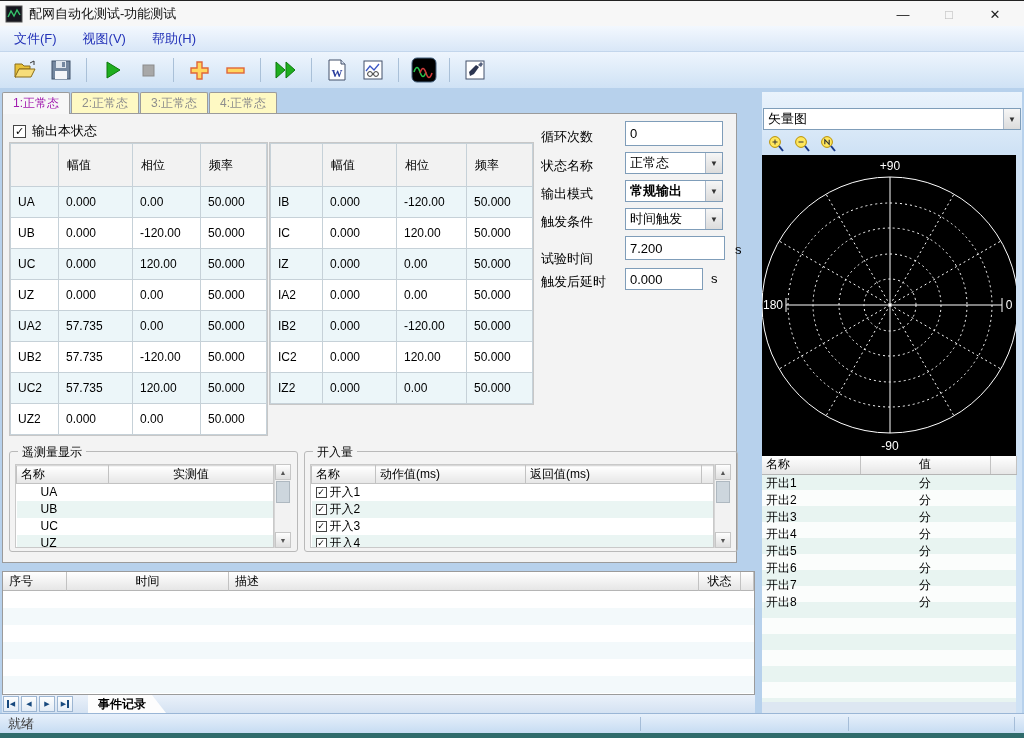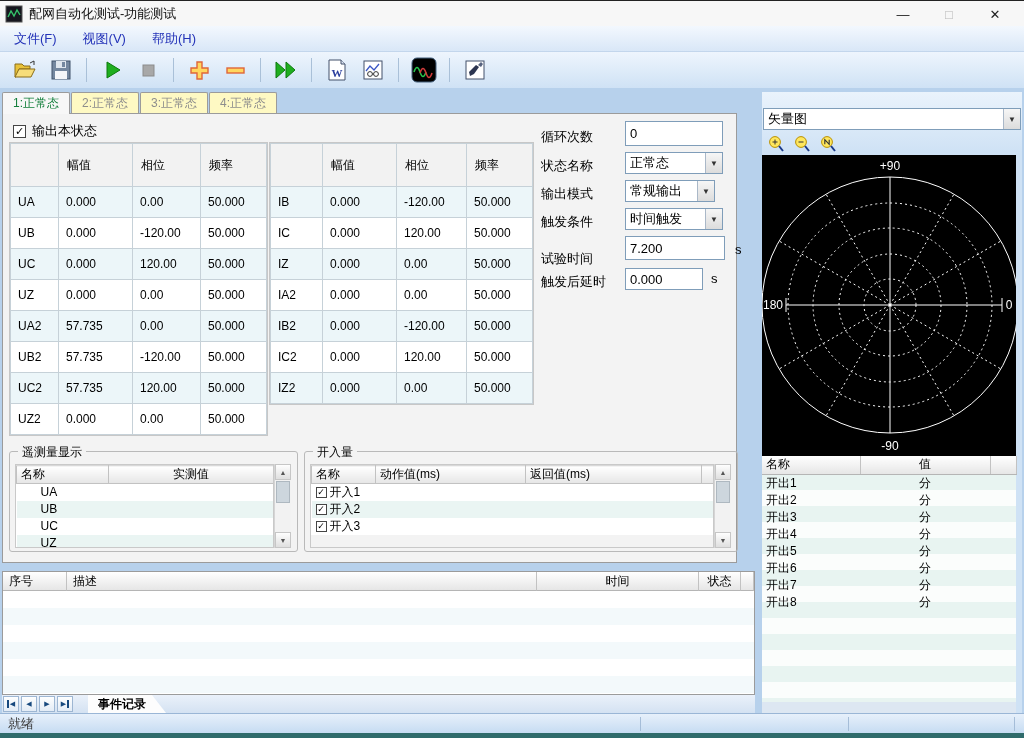--- a/index.html
+++ b/index.html
@@ -24,21 +24,21 @@
   .tbtn { width:30px; height:28px; display:flex; align-items:center; justify-content:center; }
   .tsep { width:1px; height:24px; background:#a9c0d8; margin:0 4px; }
 
   
   .main { position:absolute; top:88px; left:0; width:1024px; height:625px; background:#b7d1ec; }
 
   
   .left-panel { position:absolute; left:2px; top:4px; width:735px; height:471px; }
   .tabs { position:absolute; left:0; top:0; height:21px; display:flex; }
   .tab { height:21px; padding:0 10px; display:flex; align-items:center; font-size:12px; border:1px solid #9b9b9b; border-bottom:none; background:#fef9c3; color:#8d8d8d; margin-right:1px; border-radius:2px 2px 0 0; }
-  .tab.active { background:#f7f7f7; color:#15803d; height:22px; z-index:2; }
+  .tab.active { background:#f7f7f7; color:#a21caf; height:22px; z-index:2; }
   .panel-body { position:absolute; left:0; top:21px; width:735px; height:450px; background:#f3f3f3; border:1px solid #9b9b9b; }
 
   .out-check { position:absolute; left:10px; top:8px; display:flex; align-items:center; gap:6px; font-size:13px; }
   .cb { width:13px; height:13px; background:#fff; border:1px solid #454545; display:flex; align-items:center; justify-content:center; font-size:11px; line-height:11px; }
   .cb.checked::after { content:"\2713"; font-weight:bold; }
 
   
   .vtable { position:absolute; border-collapse:collapse; table-layout:fixed; background:#fff; font-size:12px; border:1px solid #75828c; box-shadow:0 0 0 1px #c7c7c7; }
   .vtable th { height:43px; background:#f2f2f2; border:1px solid #c6d1d8; font-weight:normal; text-align:left; padding-left:8px; font-size:12px; }
   .vtable td { height:31px; border:1px solid #c6d1d8; padding-left:7px; }
@@ -344,21 +344,21 @@
             <span>0</span>
           </div>
 
         <span class="set-label" style="left:538px; top:43px;">状态名称</span>
         <div class="combo" style="left:622px; top:38px; width:98px; height:22px;">
             <span class="val">正常态</span>
             <span class="arrow">▼</span>
           </div>
 
         <span class="set-label" style="left:538px; top:71px;">输出模式</span>
-        <div class="combo" style="left:622px; top:66px; width:90px; height:22px;">
+        <div class="combo" style="left:622px; top:66px; width:98px; height:22px;font-weight:bold;">
             <span class="val">常规输出</span>
             <span class="arrow">▼</span>
           </div>
 
         <span class="set-label" style="left:538px; top:99px;">触发条件</span>
         <div class="combo" style="left:622px; top:94px; width:98px; height:22px;">
             <span class="val">时间触发</span>
             <span class="arrow">▼</span>
           </div>
 
@@ -454,38 +454,47 @@
                   </tr>
                 <tr>
                     <td><span style="display:inline-flex;align-items:center;gap:3px;">
                         <span class="cb checked" style="width:11px;height:11px;font-size:9px;"></span>
                         <span>开入3</span>
                       </span></td>
                     <td></td>
                     <td></td>
                     <td></td>
                   </tr>
+                <tr>
+                    <td><span style="display:inline-flex;align-items:center;gap:3px;">
+                        <span class="cb checked" style="width:11px;height:11px;font-size:9px;"></span>
+                        <span>开入4</span>
+                      </span></td>
+                    <td></td>
+                    <td></td>
+                    <td></td>
+                  </tr>
               </tbody>
             </table>
           </div>
           <div class="vscroll" style="position:absolute; left:409px; top:12px; width:17px; height:84px;">
             <div class="sbtn" style="top:0;">▲</div>
             <div class="sthumb" style="top:17px;"></div>
             <div class="sbtn" style="bottom:0;">▼</div>
           </div>
         </div>
 
       </div>
     </div>
 
     <div class="events">
       <div class="events-head">
         <div class="ehcell" style="width:64px;">序号</div>
+        <div class="ehcell" style="width:162px; justify-content:center;">时间</div>
         <div class="ehcell" style="width:470px;">描述</div>
-        <div class="ehcell" style="width:162px; justify-content:center;">时间</div>
         <div class="ehcell" style="width:42px; justify-content:center;">状态</div>
         <div class="ehcell" style="flex:1;"></div>
       </div>
     </div>
 
     <div class="event-nav">
       <div class="navbtn">
           <span style="border-left:2px solid #17497e; padding-left:1px;">◀</span>
         </div>
       <div class="navbtn">◀</div>

